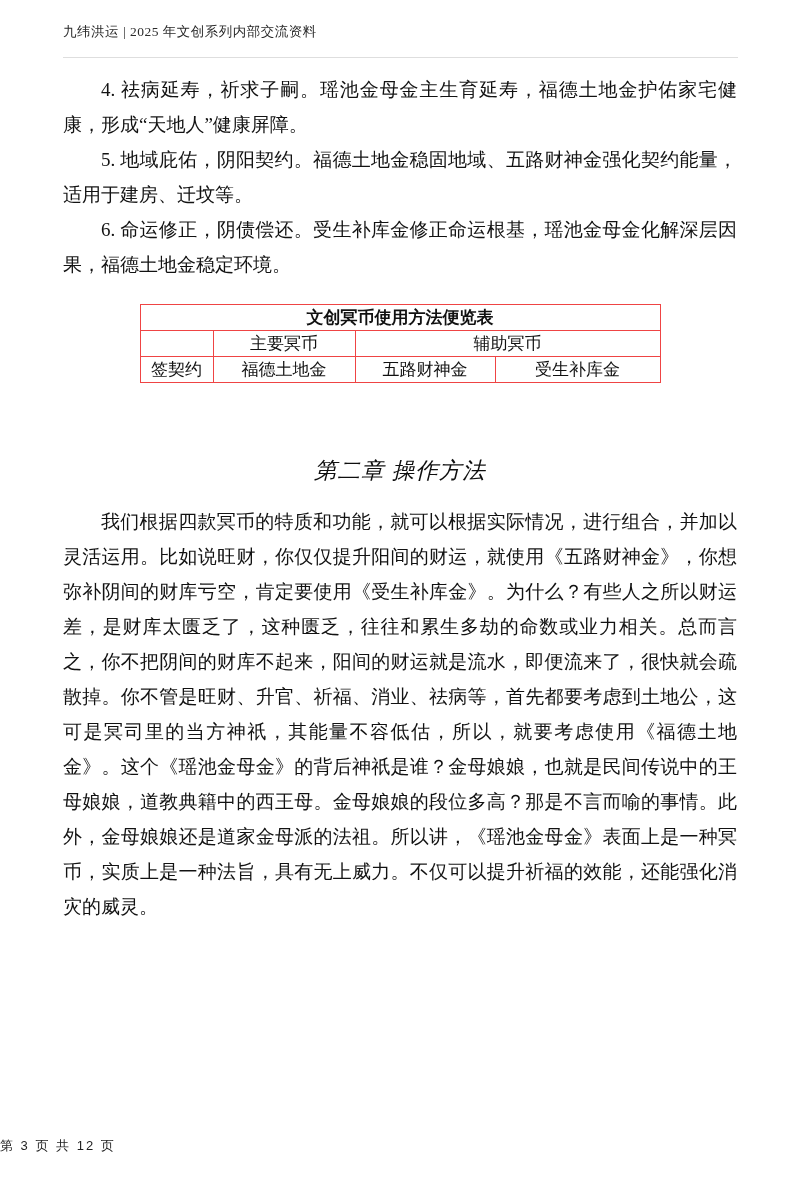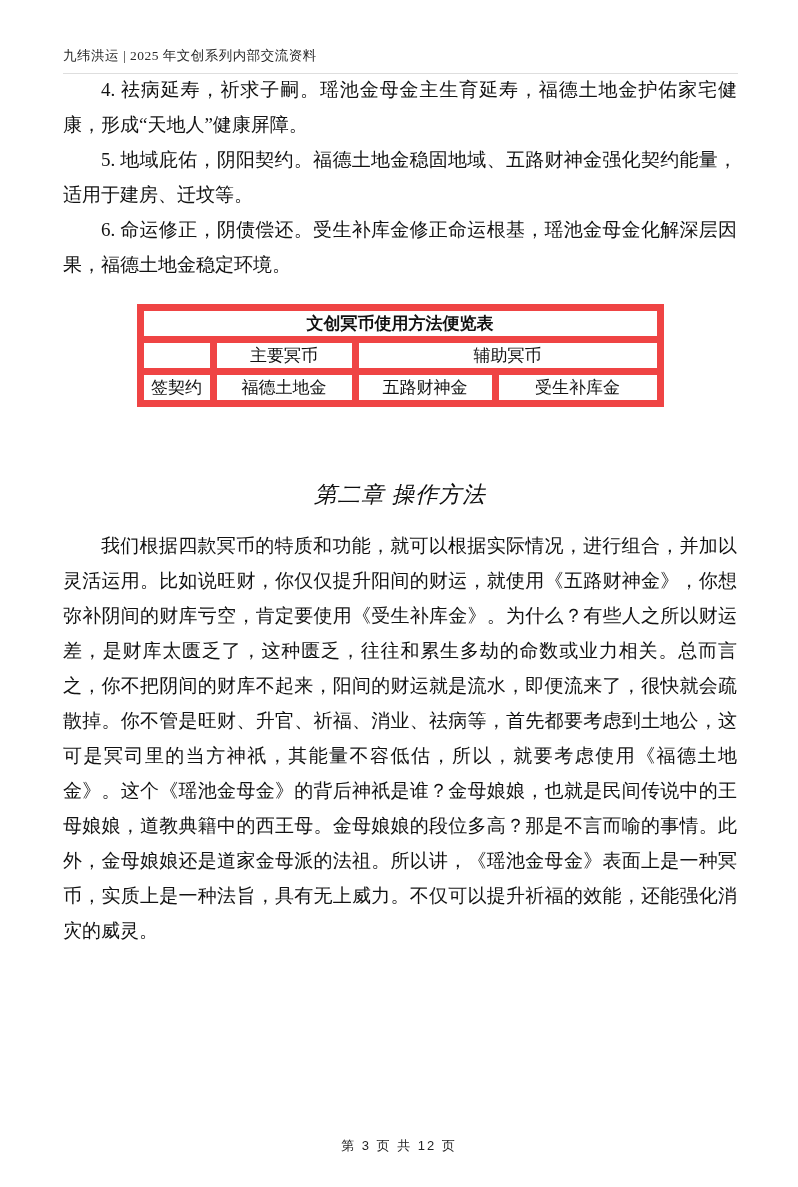--- a/index.html
+++ b/index.html
@@ -8,39 +8,39 @@
     background: #ffffff;
     font-family: "Liberation Serif", "DejaVu Serif", serif;
     color: #000;
     overflow: hidden;
   }
   .page { position: relative; width: 798px; height: 1187px; background: #fff; }
 
   .header {
     position: absolute; top: 23px; left: 63px; right: 60px;
     font-size: 13.5px; color: #2b2b2b; letter-spacing: 0.5px;
-    padding-bottom: 8px; border-bottom: 1px solid #dedede; margin-top: 24px;
+    padding-bottom: 16px; border-bottom: 1px solid #dedede;
   }
 
   .content { position: absolute; top: 72px; left: 63px; right: 61px; }
 
   .body-para {
     margin: 0;
     font-size: 19px; line-height: 35px;
     text-align: justify; text-justify: inter-ideograph;
     text-indent: 2em; color: #121212;
   }
 
   table.method-table {
     border-collapse: collapse;
     margin: 22px auto 0 auto;
     table-layout: fixed;
   }
   table.method-table td {
-    border: 7px solid #ef4444;
+    border: 1px solid #ef4444;
     height: 25px; line-height: 25px;
     text-align: center; vertical-align: middle;
     font-size: 17px; padding: 0 2px;
     color: #111;
     overflow: hidden; white-space: nowrap;
   }
   td.t-title {
     font-family: "Liberation Sans", "DejaVu Sans", sans-serif;
     font-size: 20px; font-weight: 600; height: 28px; line-height: 28px;
   }
@@ -48,21 +48,20 @@
   .chapter {
     margin: 72px 0 17px 0;
     text-align: center;
     font-family: "Liberation Sans", "DejaVu Sans", sans-serif;
     font-size: 22.5px; font-weight: 500; letter-spacing: 1px;
     color: #0e0e0e; line-height: 32px; font-style: italic;
   }
 
   .footer {
     position: absolute; bottom: 32px; left: 0; width: 100%;
-    text-align: center;
     font-family: "Liberation Sans", "DejaVu Sans", sans-serif;
     font-size: 13px; color: #1f1f1f; letter-spacing: 2px;
   }
 </style>
 </head>
 <body>
 
 <div class="page">
 
   <div class="header">

